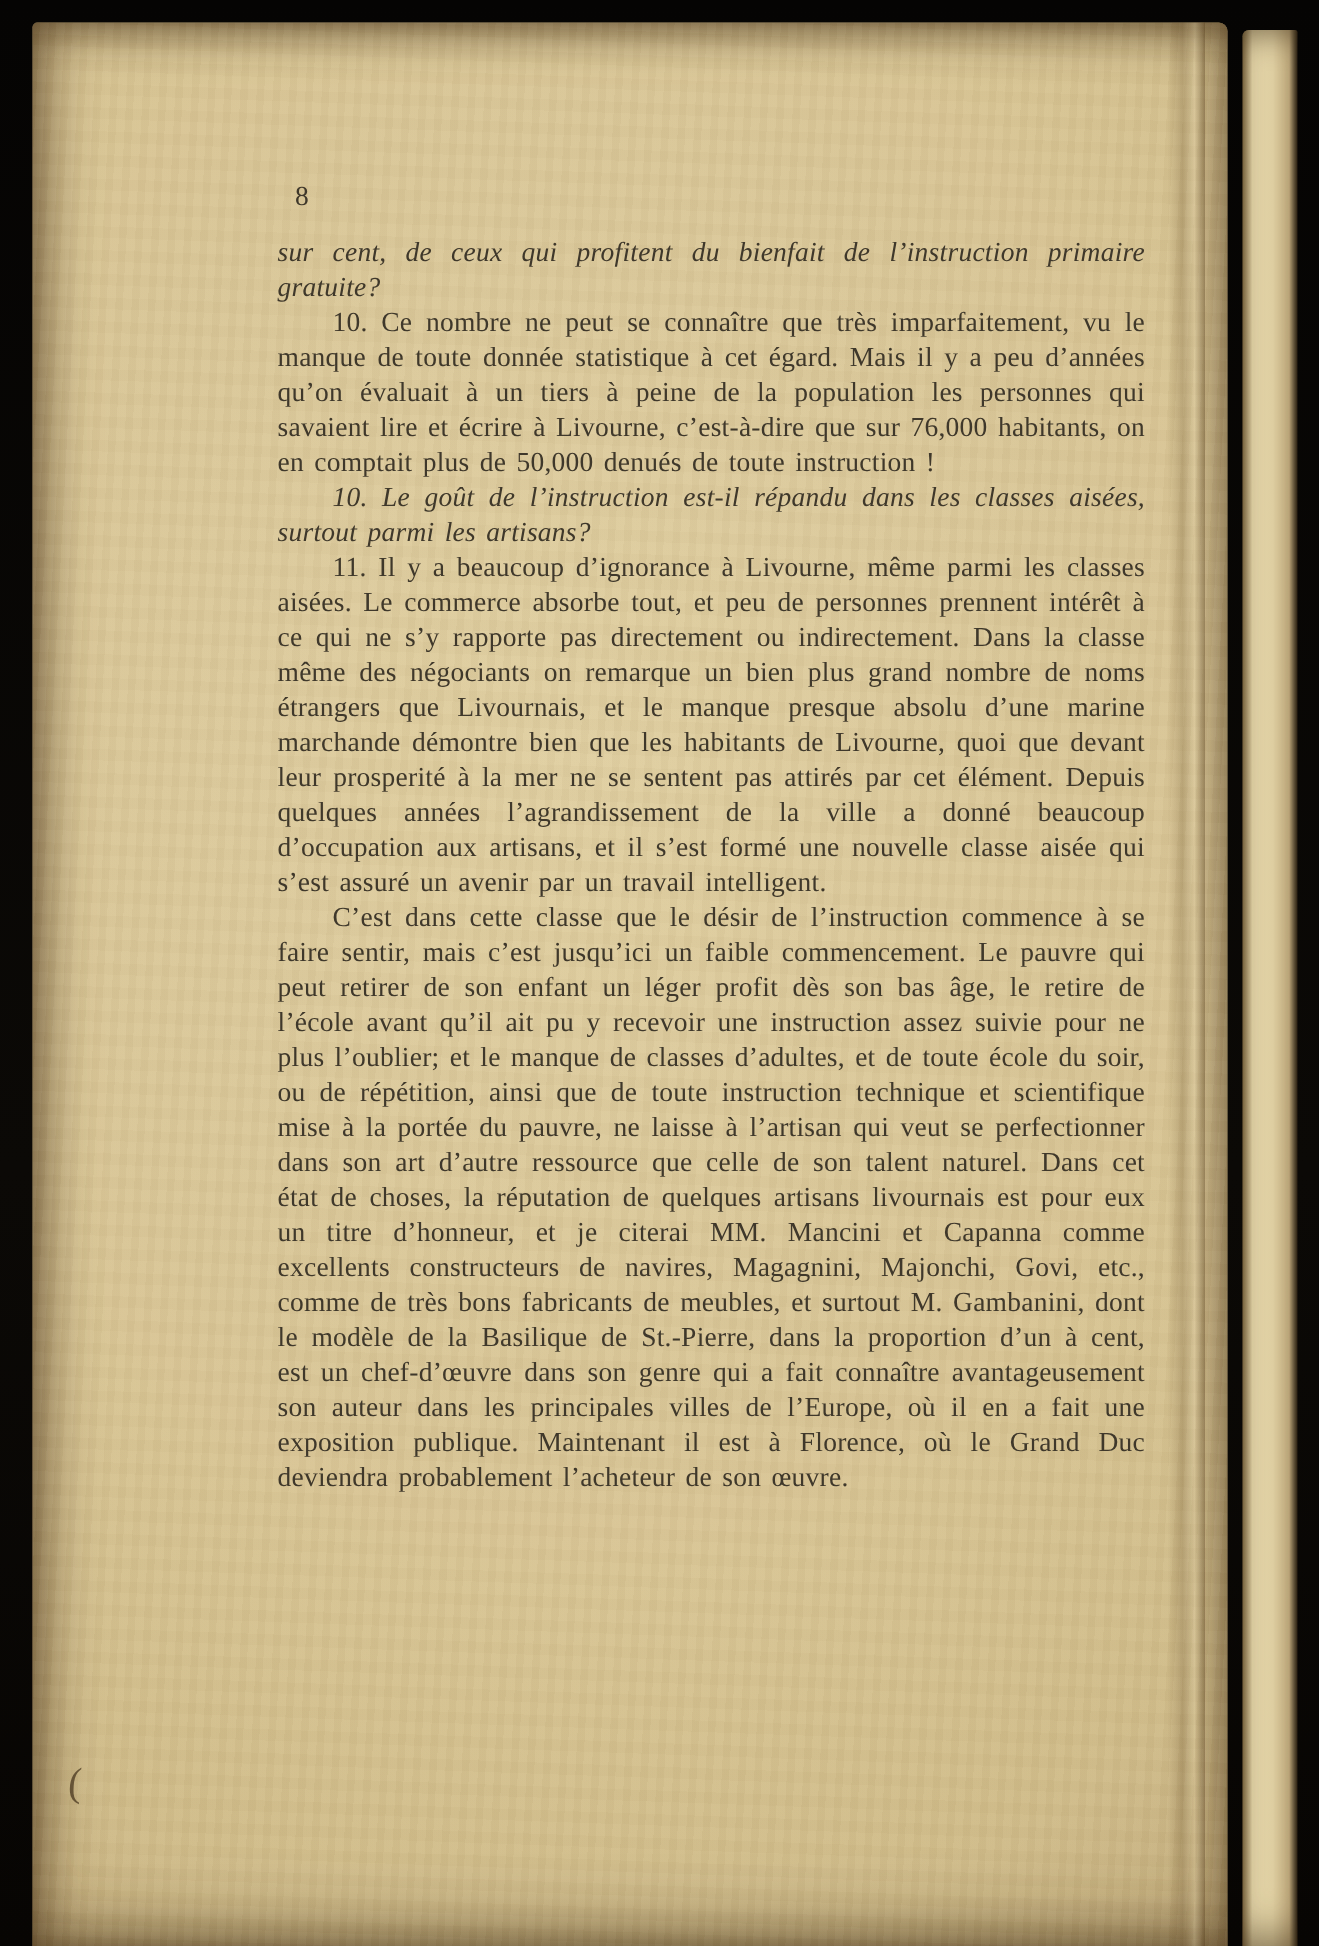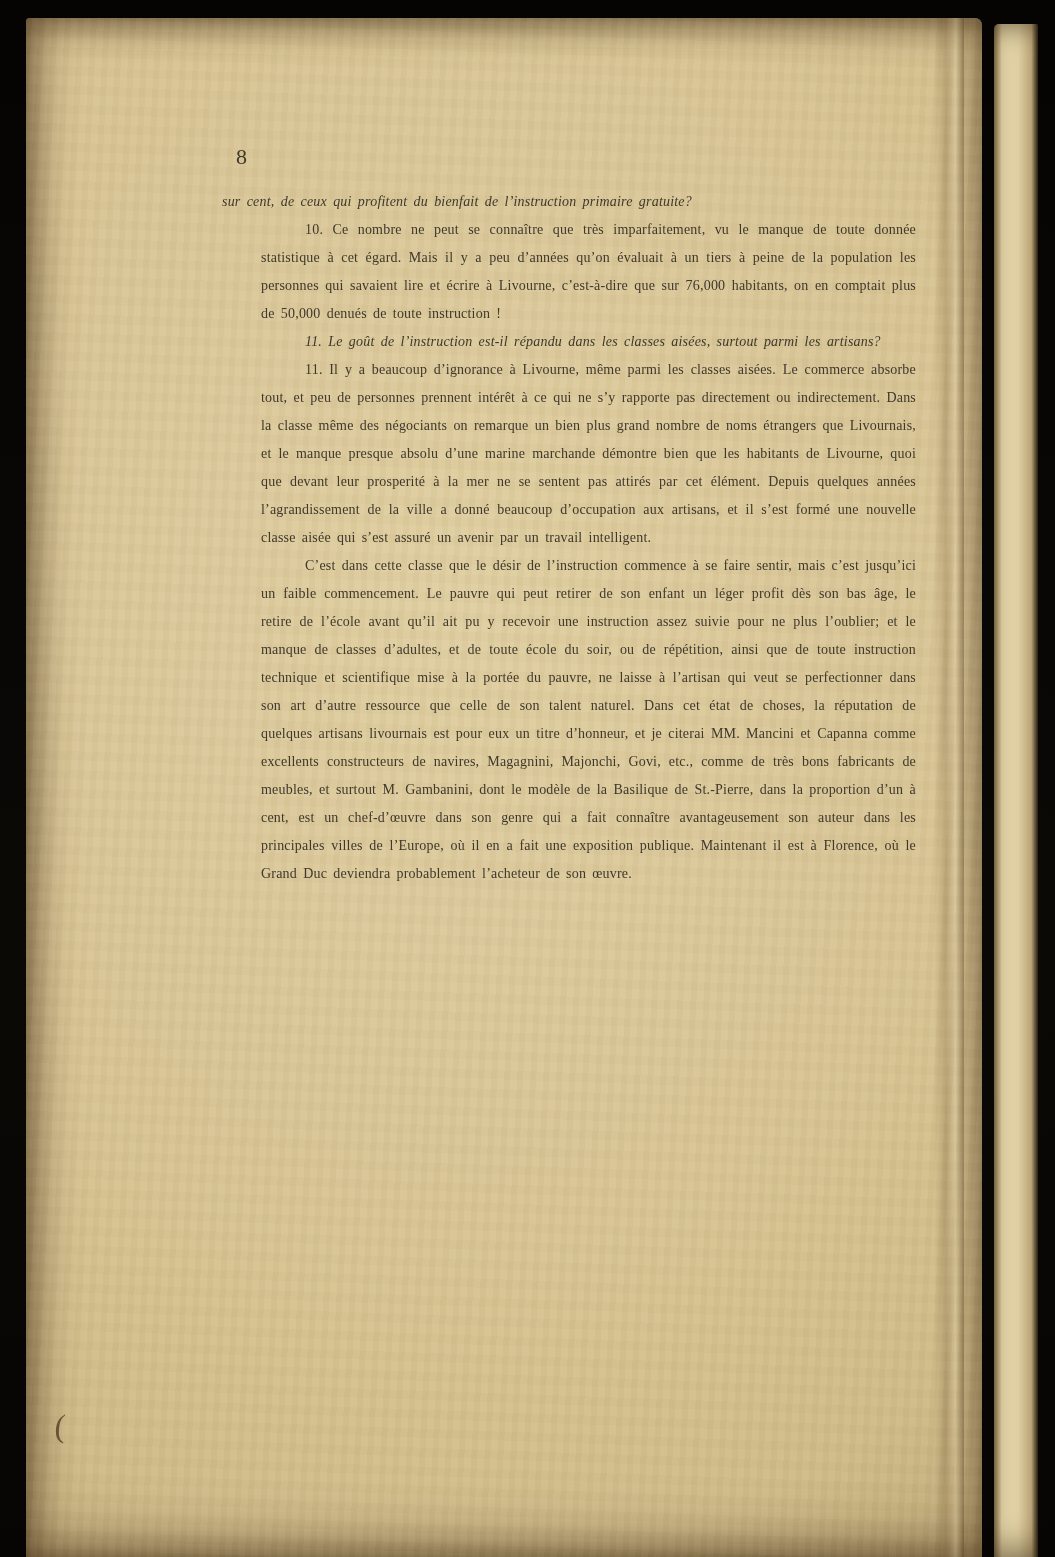--- a/index.html
+++ b/index.html
@@ -90,29 +90,29 @@
     width: 694px;
     color: #3f382b;
   }
   .page-number {
     font-size: 22px;
     line-height: 26px;
     margin: 0 0 18px 14px;
   }
   .para {
     margin: 0;
-    font-size: 14px;
+    font-size: 22px;
     line-height: 28px;
     text-align: justify;
     letter-spacing: 0.2px;
     word-spacing: 2.5px;
     text-rendering: optimizeLegibility;
   }
   .italic { font-style: italic; }
-  .indent { text-indent: 44px; margin-left: 39px; }
+  .indent { text-indent: 44px; }
   .stray-mark {
     position: absolute;
     left: 28px;
     bottom: 112px;
     font-size: 32px;
     font-style: italic;
     color: rgba(62, 46, 24, 0.70);
     transform: rotate(-6deg);
   }
 </style>
@@ -125,21 +125,21 @@
     <div class="texture"></div>
     <div class="crease"></div>
 
     <div class="content">
       <div class="page-number">8</div>
 
       <p class="para italic">sur cent, de ceux qui profitent du bienfait de l’instruction primaire gratuite?</p>
 
       <p class="para indent">10. Ce nombre ne peut se connaître que très imparfaitement, vu le manque de toute donnée statistique à cet égard. Mais il y a peu d’années qu’on évaluait à un tiers à peine de la population les personnes qui savaient lire et écrire à Livourne, c’est-à-dire que sur 76,000 habitants, on en comptait plus de 50,000 denués de toute instruction !</p>
 
-      <p class="para italic indent">11. Le goût de l’instruction est-il répandu dans les classes aisées, surtout parmi les artisans?</p>
+      <p class="para italic indent">10. Le goût de l’instruction est-il répandu dans les classes aisées, surtout parmi les artisans?</p>
 
       <p class="para indent">11. Il y a beaucoup d’ignorance à Livourne, même parmi les classes aisées. Le commerce absorbe tout, et peu de personnes prennent intérêt à ce qui ne s’y rapporte pas directement ou indirectement. Dans la classe même des négociants on remarque un bien plus grand nombre de noms étrangers que Livournais, et le manque presque absolu d’une marine marchande démontre bien que les habitants de Livourne, quoi que devant leur prosperité à la mer ne se sentent pas attirés par cet élément. Depuis quelques années l’agrandissement de la ville a donné beaucoup d’occupation aux artisans, et il s’est formé une nouvelle classe aisée qui s’est assuré un avenir par un travail intelligent.</p>
 
       <p class="para indent">C’est dans cette classe que le désir de l’instruction commence à se faire sentir, mais c’est jusqu’ici un faible commencement. Le pauvre qui peut retirer de son enfant un léger profit dès son bas âge, le retire de l’école avant qu’il ait pu y recevoir une instruction assez suivie pour ne plus l’oublier; et le manque de classes d’adultes, et de toute école du soir, ou de répétition, ainsi que de toute instruction technique et scientifique mise à la portée du pauvre, ne laisse à l’artisan qui veut se perfectionner dans son art d’autre ressource que celle de son talent naturel. Dans cet état de choses, la réputation de quelques artisans livournais est pour eux un titre d’honneur, et je citerai MM. Mancini et Capanna comme excellents constructeurs de navires, Magagnini, Majonchi, Govi, etc., comme de très bons fabricants de meubles, et surtout M. Gambanini, dont le modèle de la Basilique de St.-Pierre, dans la proportion d’un à cent, est un chef-d’œuvre dans son genre qui a fait connaître avantageusement son auteur dans les principales villes de l’Europe, où il en a fait une exposition publique. Maintenant il est à Florence, où le Grand Duc deviendra probablement l’acheteur de son œuvre.</p>
 
     </div>
 
     <div class="stray-mark">(</div>
   </div>
 

